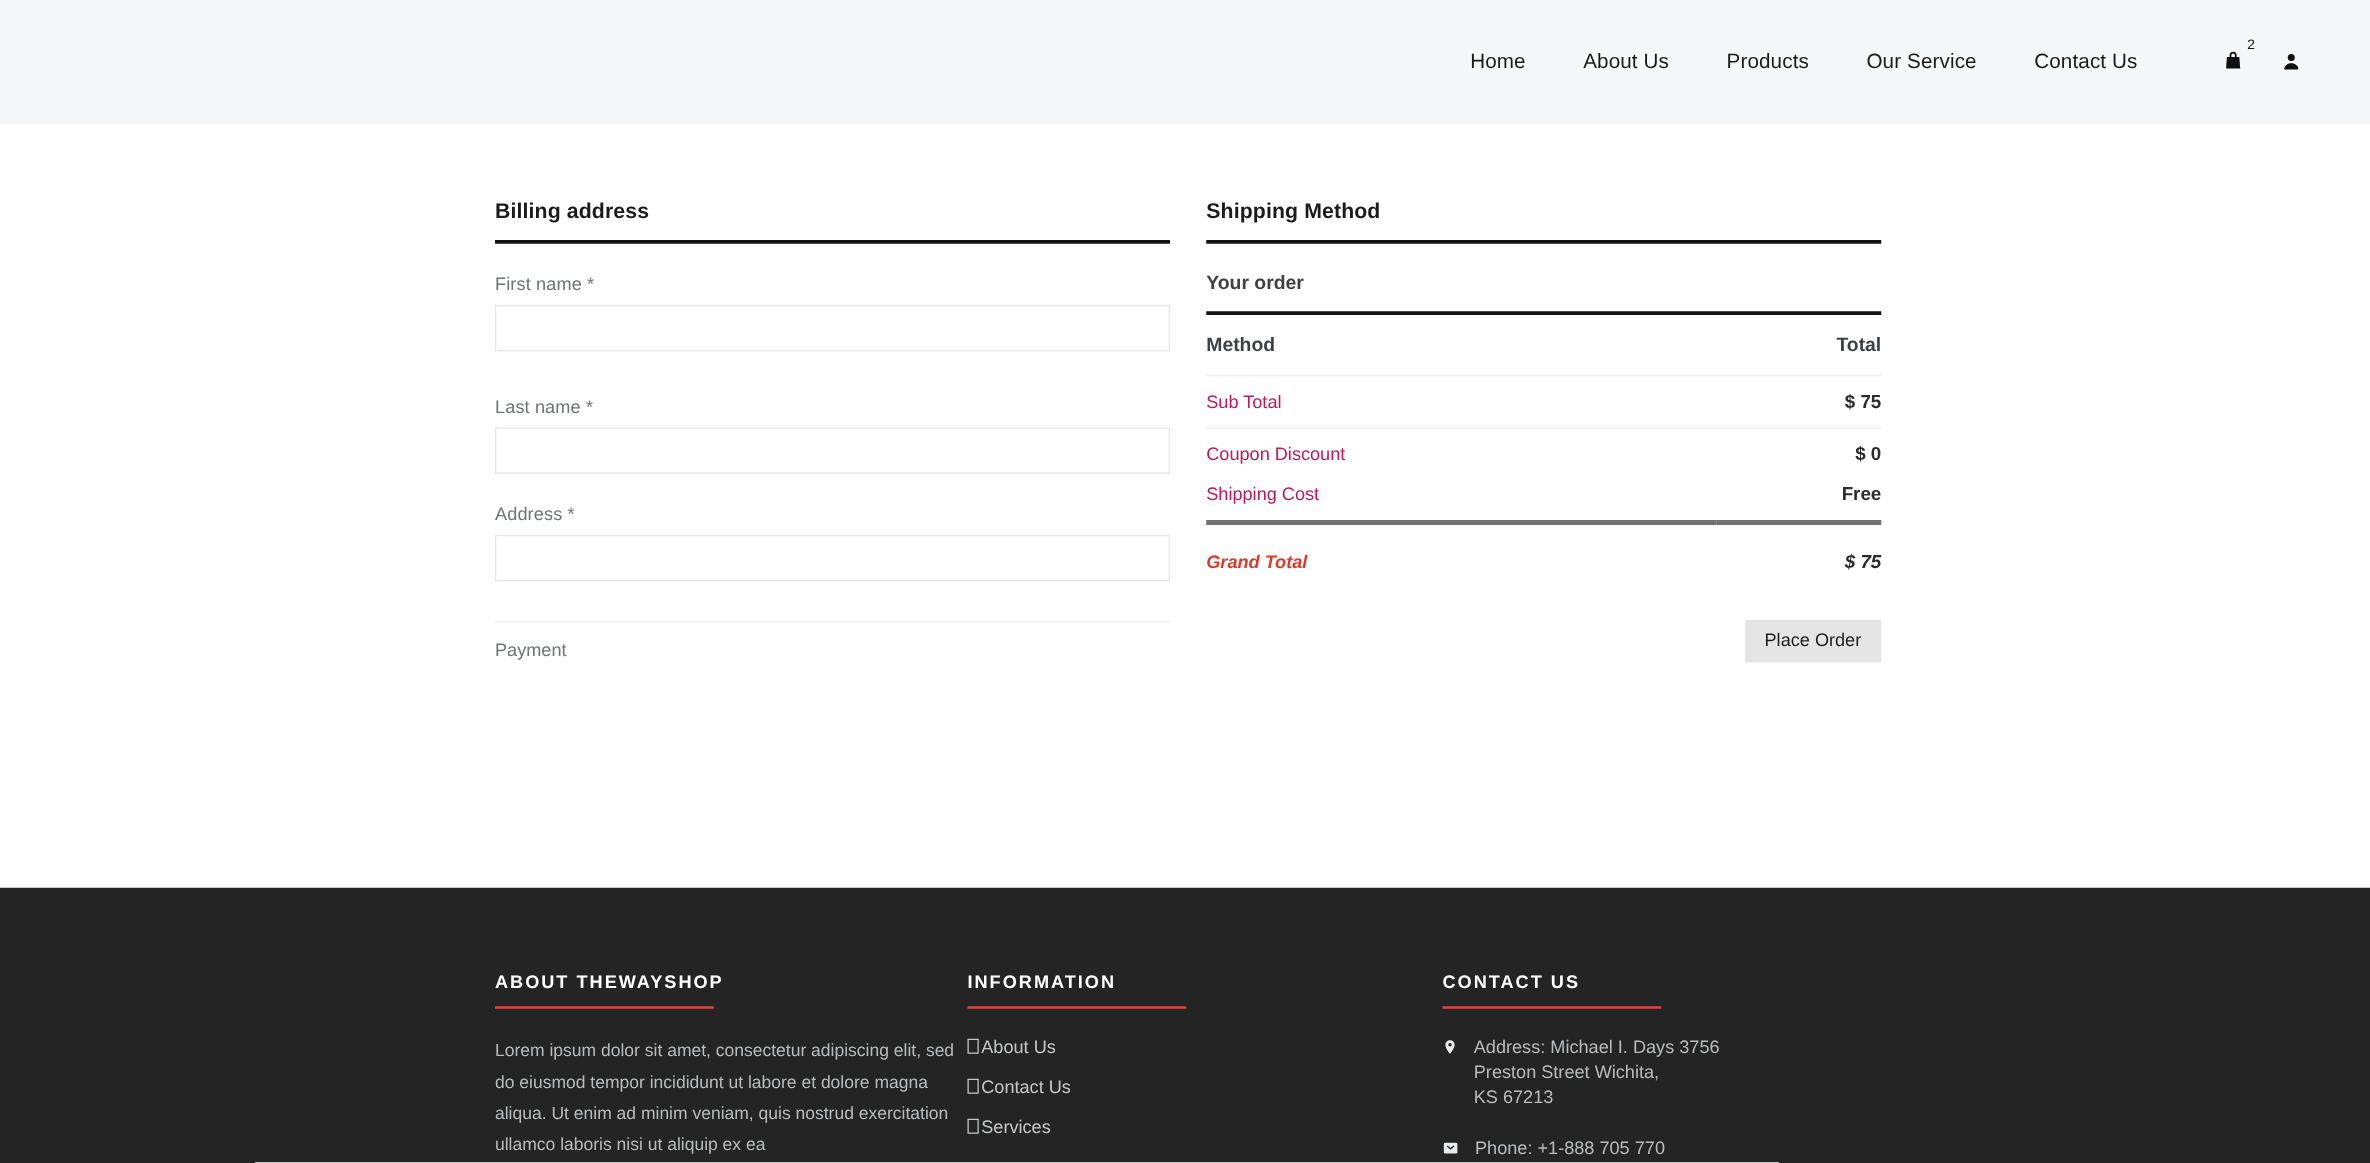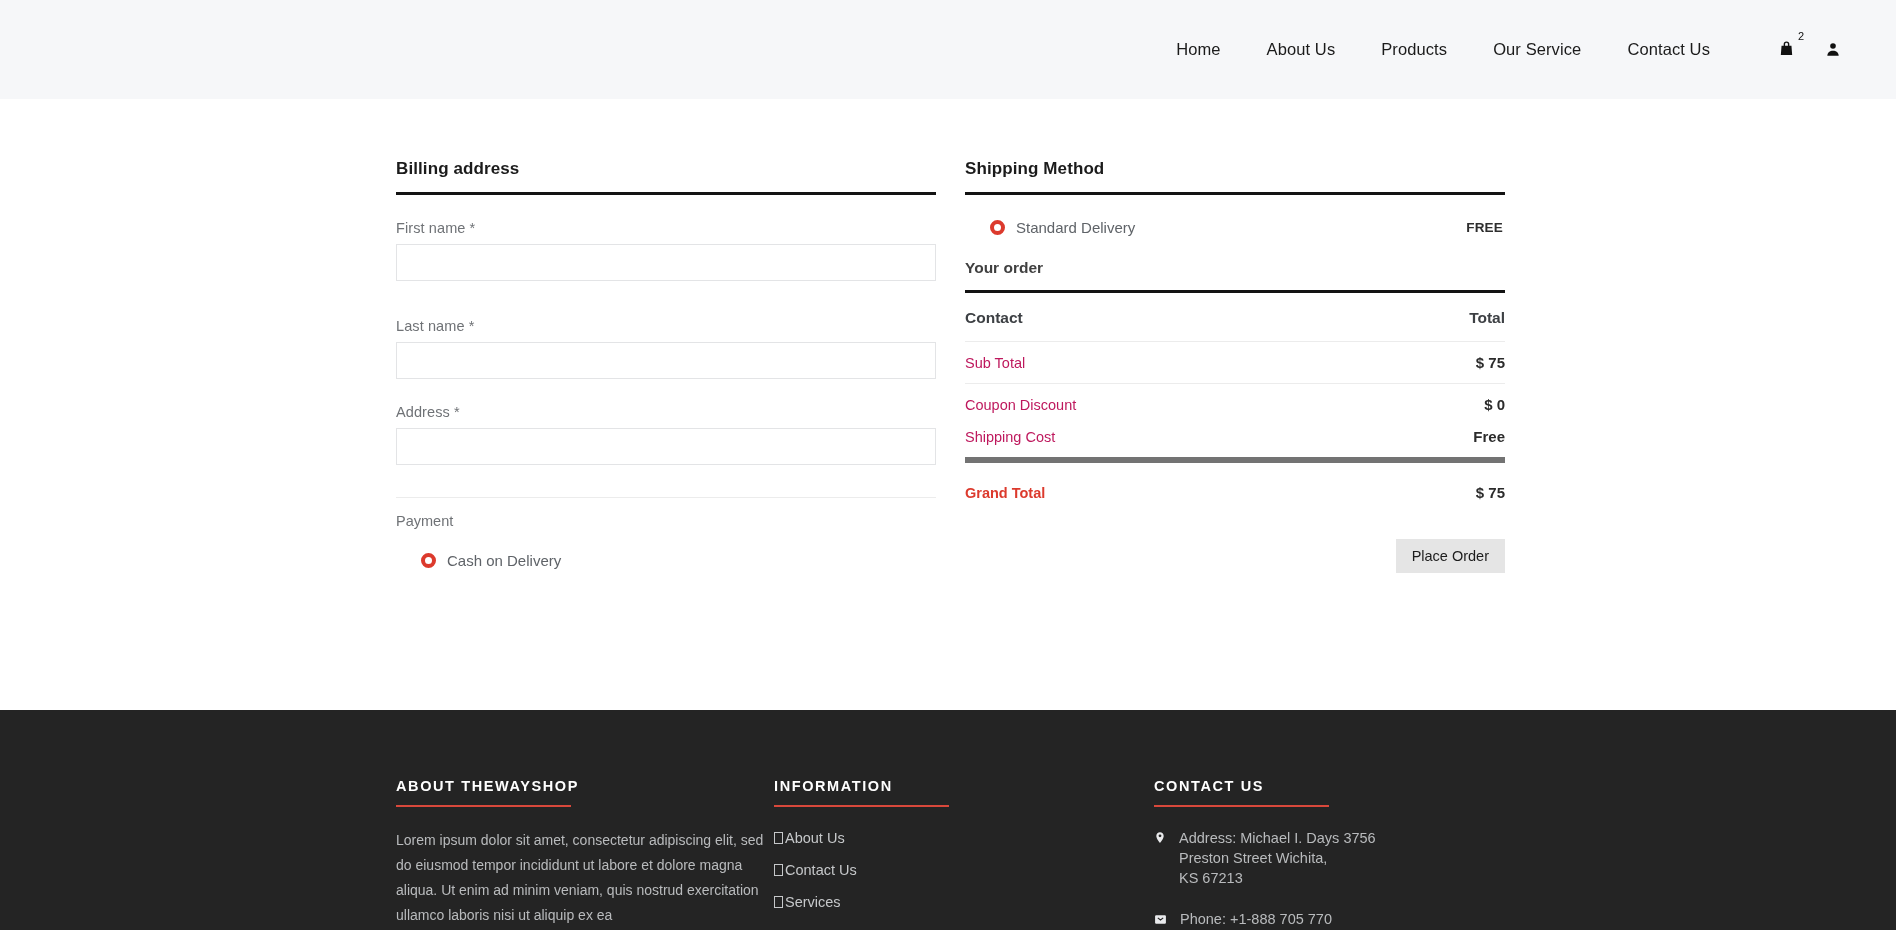--- a/index.html
+++ b/index.html
@@ -190,23 +190,24 @@
     padding: 12px 0;
     border-top: 1px solid #ececec;
   }
   .order-table td.right {
     font-weight: bold;
     color: #2b2b2b;
     font-size: 15px;
   }
   .order-table tr.no-line td { border-top: none; padding-top: 3px; }
   .grand-row td {
-    border-top: 6px solid #737373;
+    border-top: 4px solid #737373;
     padding-top: 21px;
     padding-bottom: 0;
+    font-style: italic;
   }
   .grand-label {
     color: #dc3a2d !important;
     font-weight: bold;
     font-size: 16px;
   }
   .grand-value {
     color: #2b2b2b !important;
     font-weight: bold;
     font-size: 16.5px;
@@ -334,43 +335,34 @@
 
       <div class="field-full">
         <label class="field-label">Address *</label>
         <input class="text-input" type="text" value="" style="">
       </div>
 
       <div class="soft-rule"></div>
 
       <span class="payment-label">Payment</span>
 
-      <div class="radio-row">
-        <span class="radio"></span>
-        <span class="radio-label">Cash on Delivery</span>
-      </div>
     </section>
 
     <section class="col-order">
       <h2 class="section-title">Shipping Method</h2>
       <div class="rule-black"></div>
 
-      <div class="ship-row">
-        <span class="radio"></span>
-        <span class="radio-label">Standard Delivery</span>
-        <span class="ship-price">FREE</span>
-      </div>
 
       <h3 class="your-order-title">Your order</h3>
       <div class="rule-black"></div>
 
       <table class="order-table">
         <thead>
           <tr>
-            <th>Contact</th>
+            <th>Method</th>
             <th class="right">Total</th>
           </tr>
         </thead>
         <tbody>
           <tr>
             <td>Sub Total</td>
             <td class="right">$ 75</td>
           </tr>
           <tr>
             <td>Coupon Discount</td>

